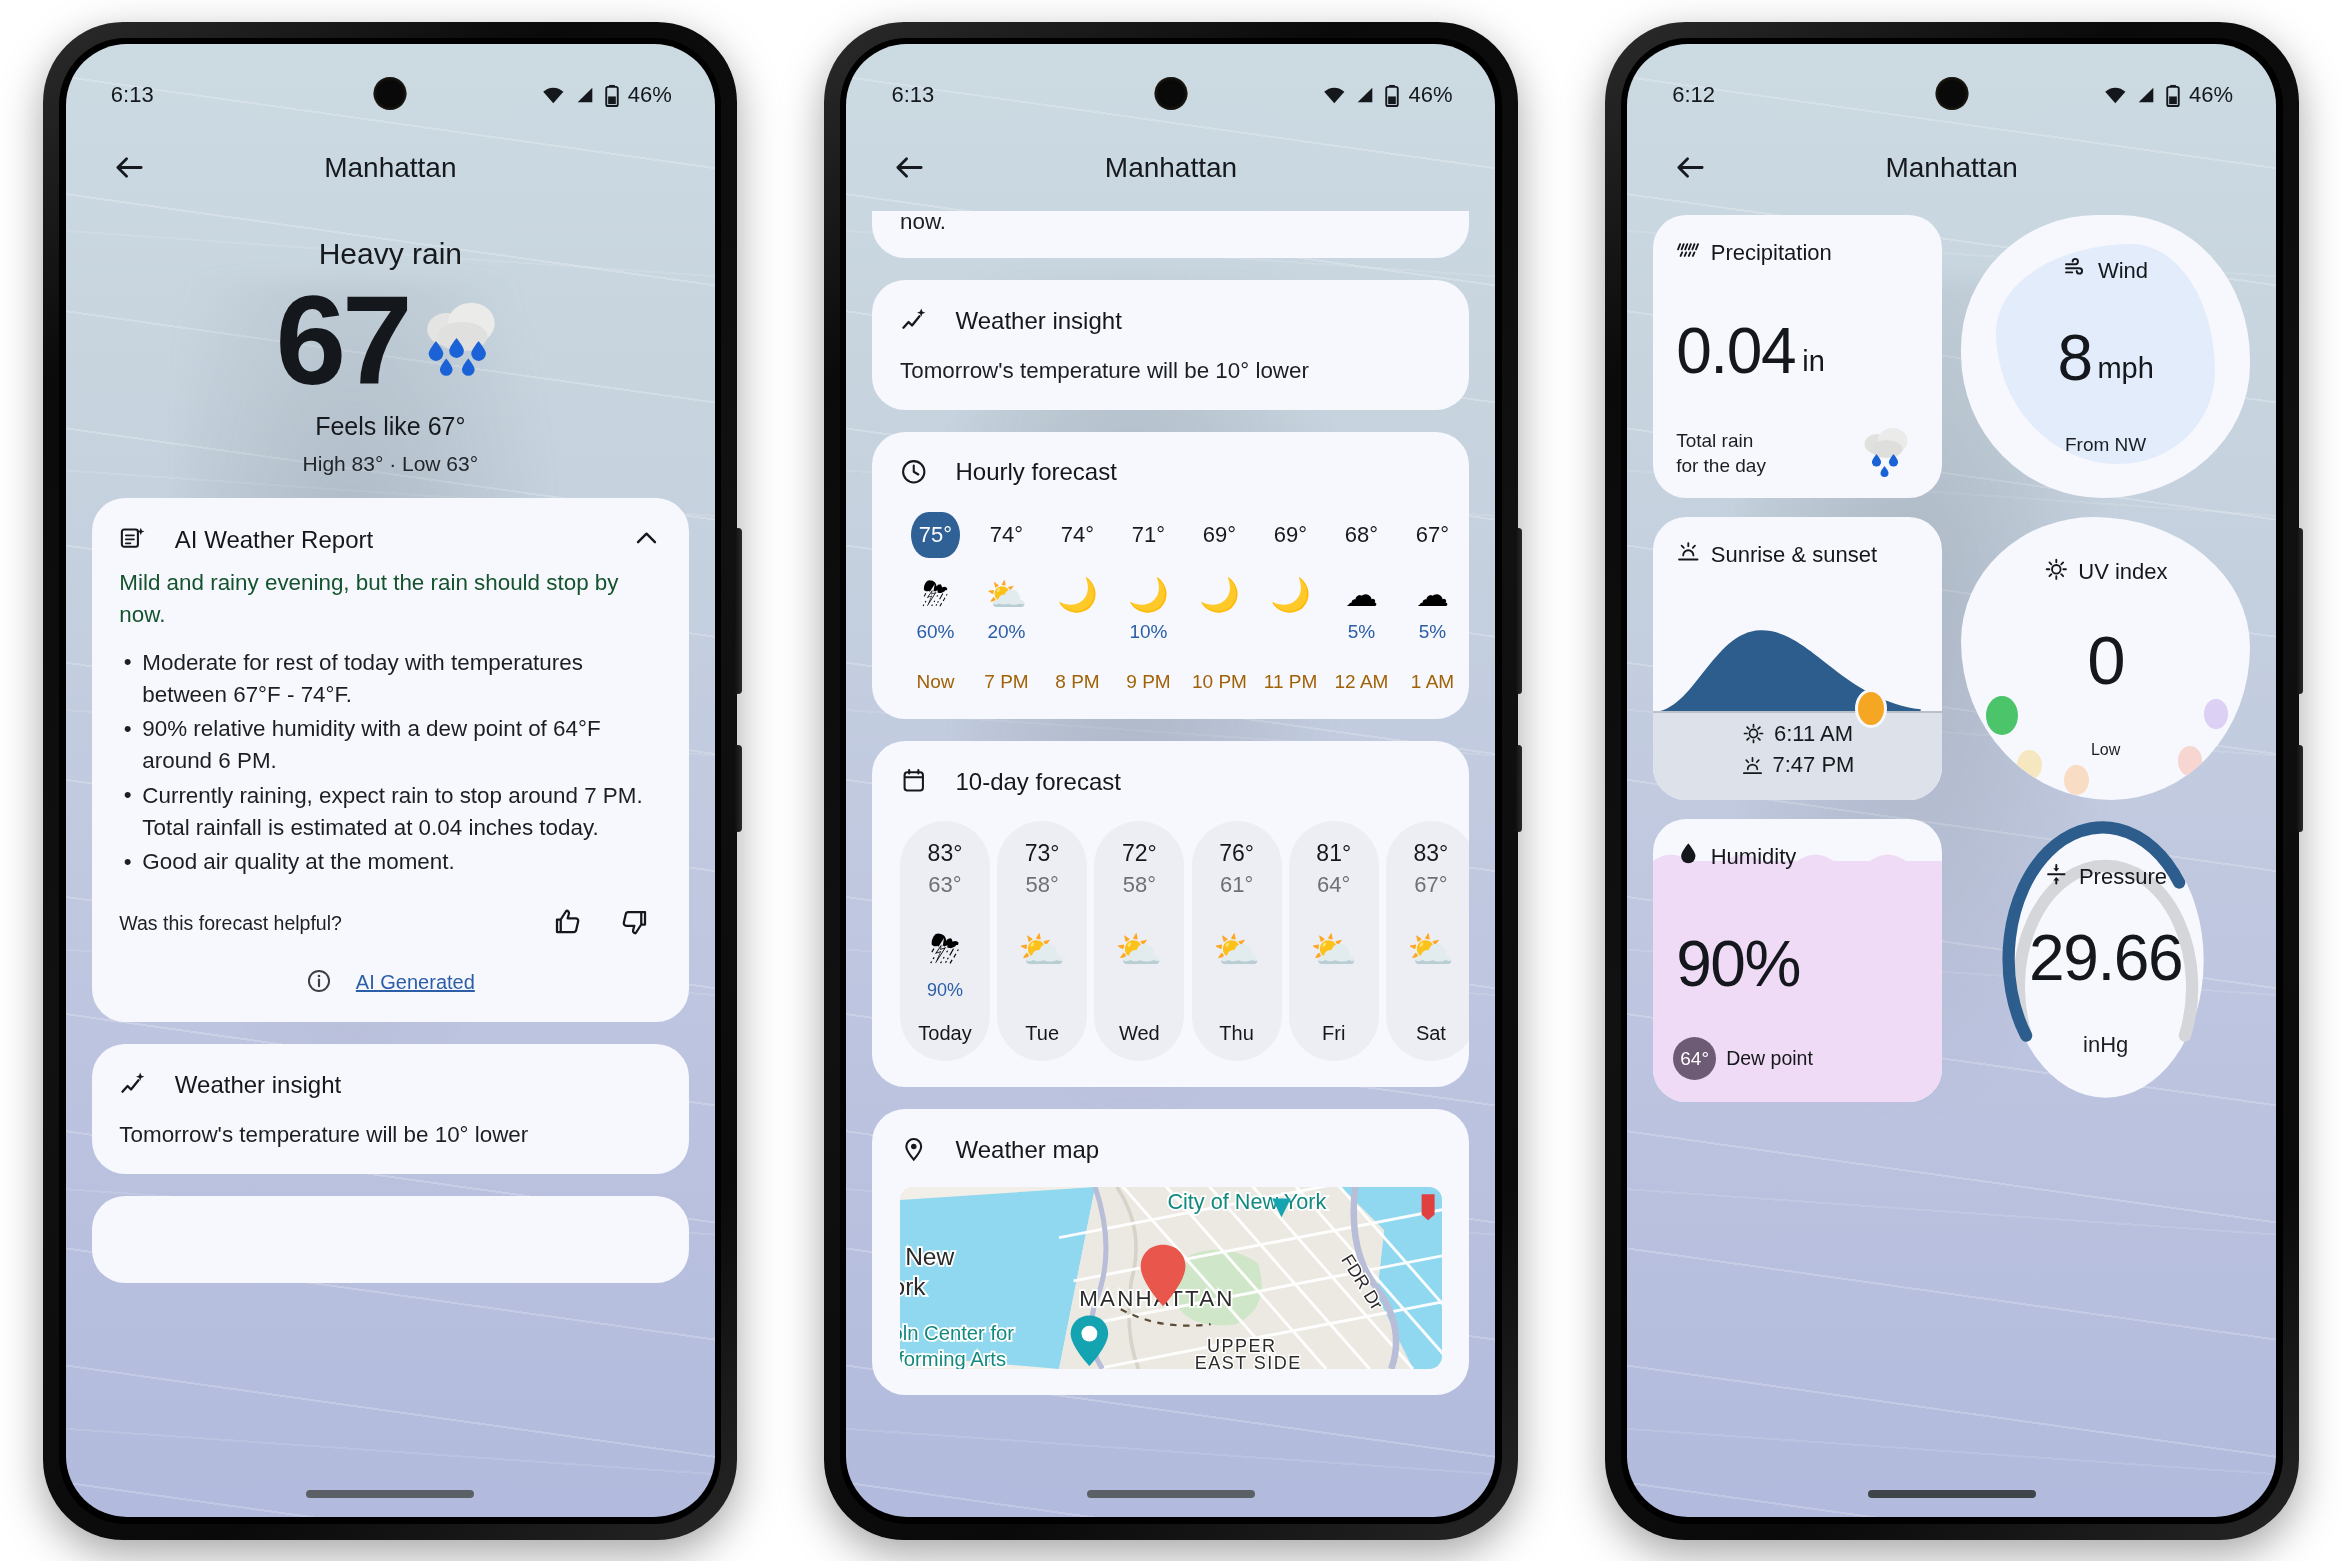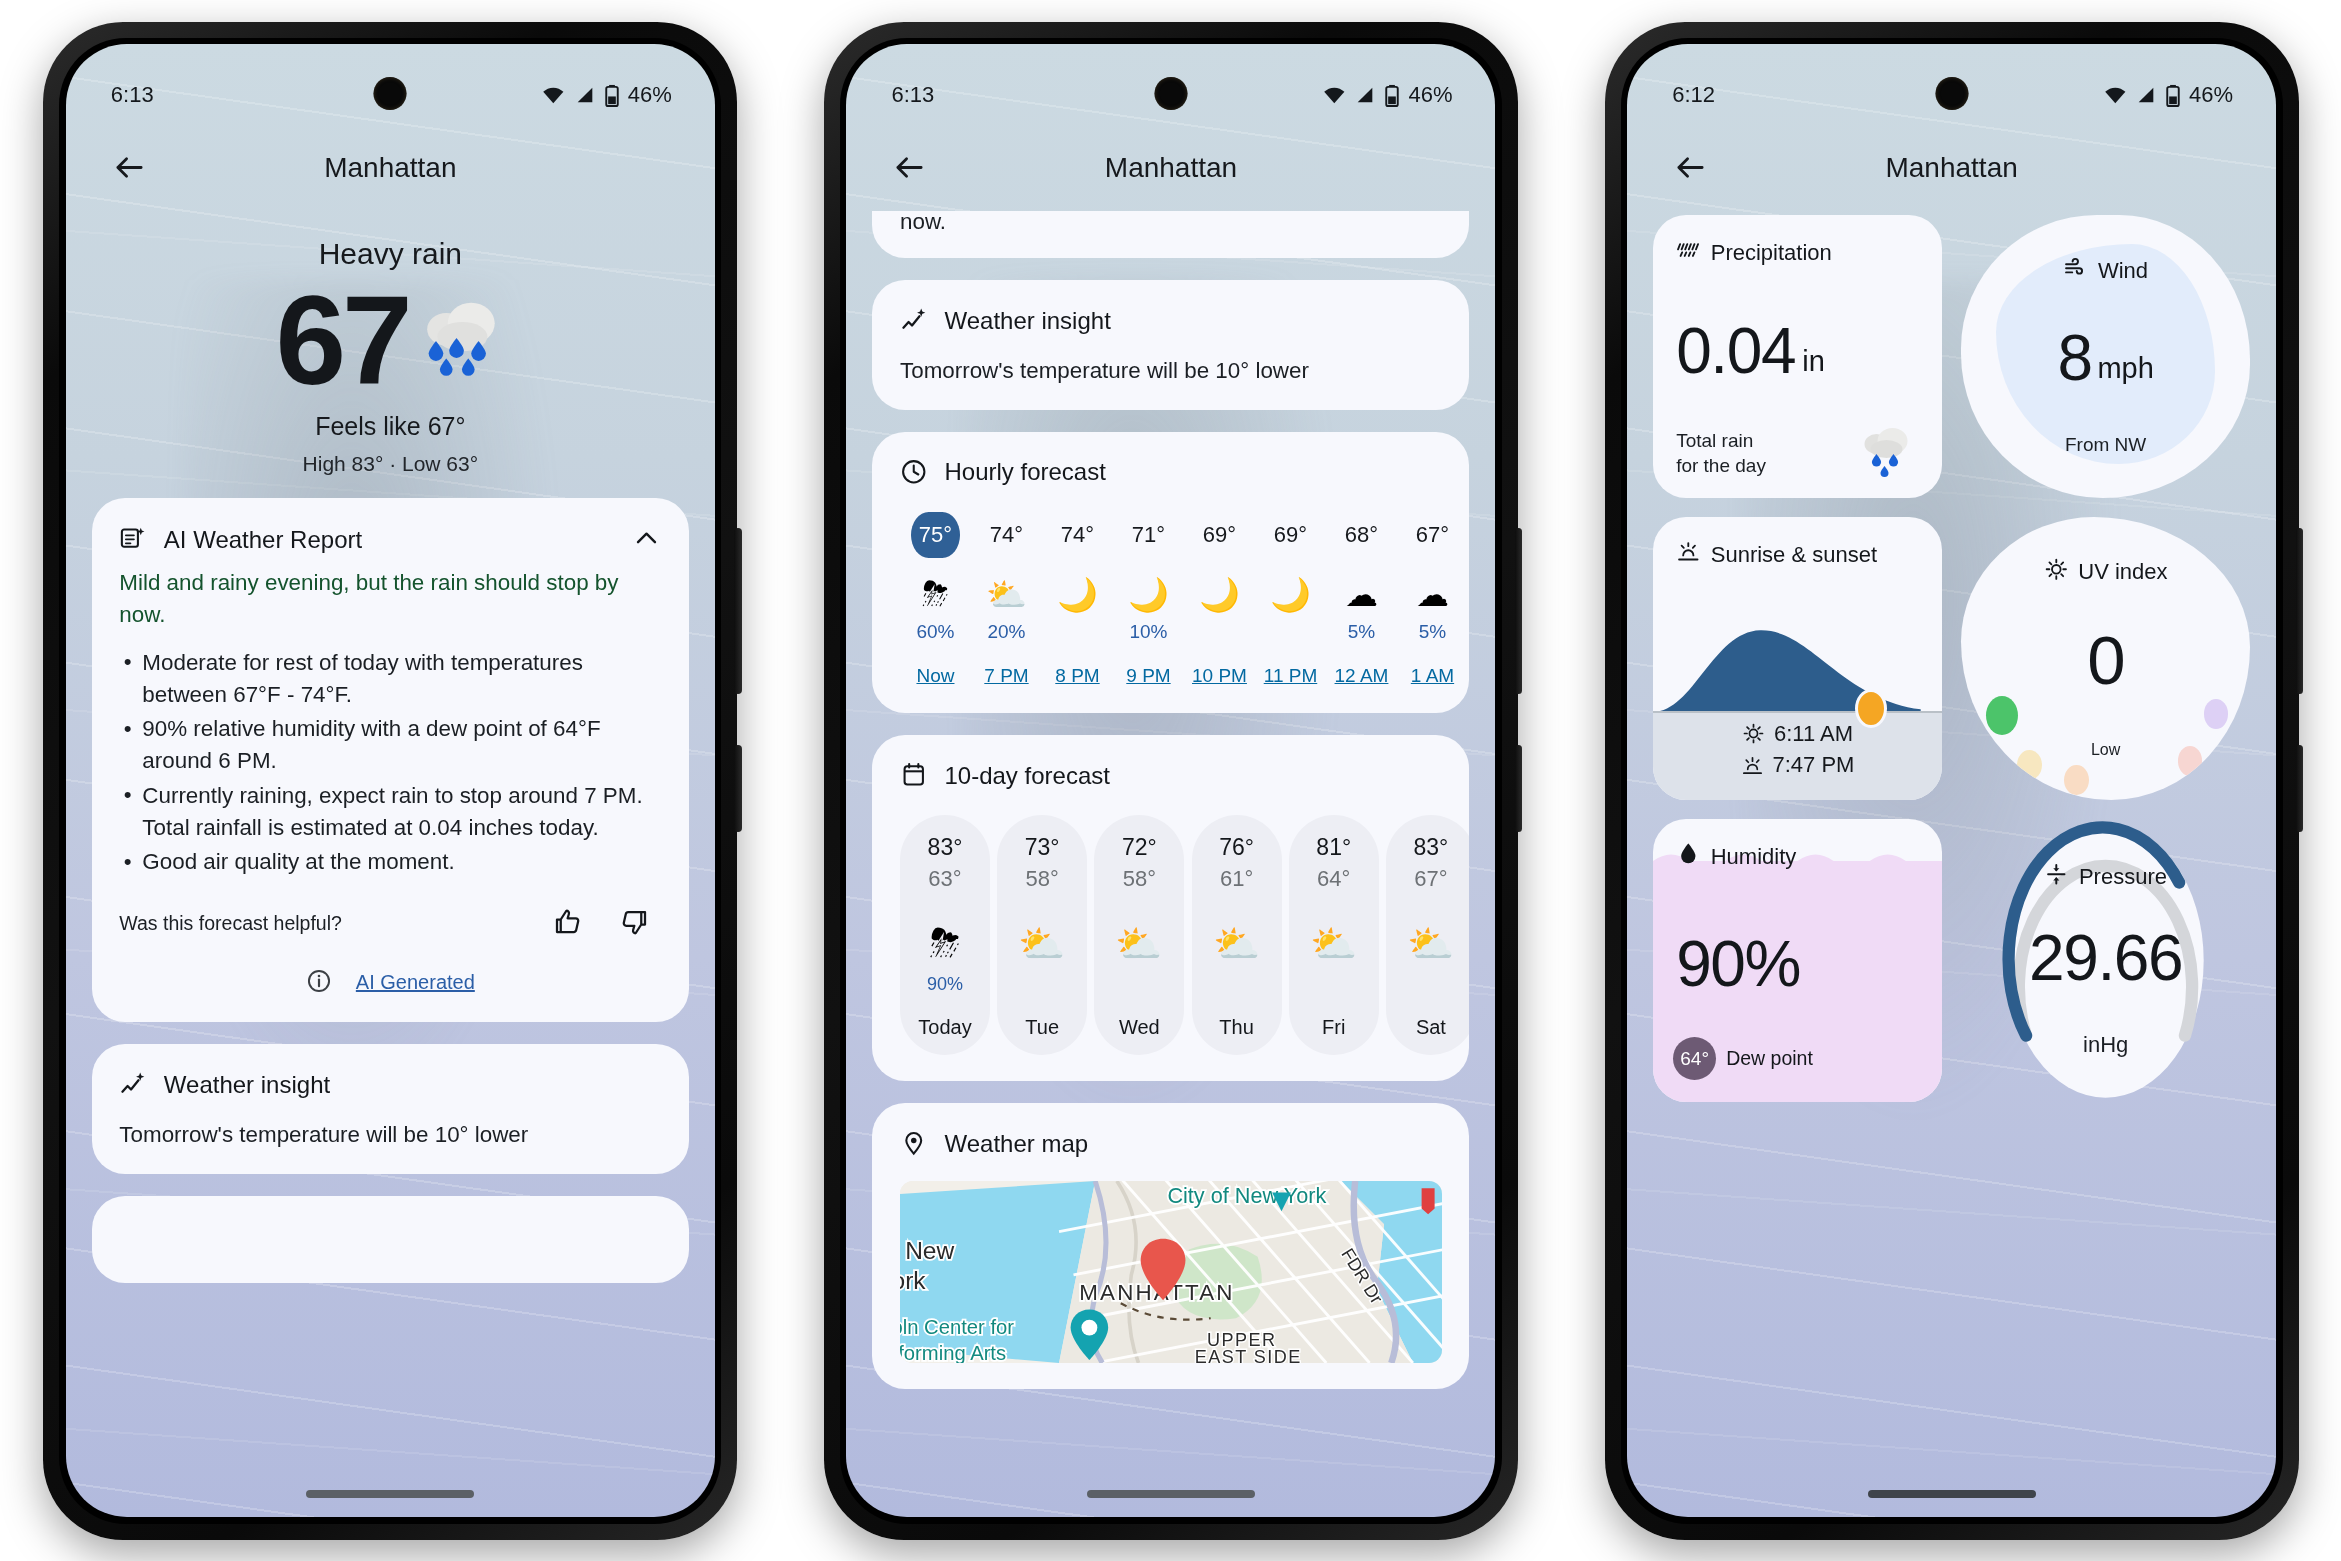--- a/index.html
+++ b/index.html
@@ -58,21 +58,21 @@
   
   .hero { text-align:center; padding-top:39px; }
   .cond { font-size:30px; color:#16191d; }
   .tempRow { display:flex; align-items:center; justify-content:center; gap:2.9px; margin-top:2.9px; }
   .bigtemp { font-size:127px; font-weight:700; letter-spacing:-4.3px; color:#14171b; line-height:1.05; }
   .feels { font-size:25px; color:#16191d; margin-top:4.3px; }
   .hilo { font-size:21px; color:#22262b; margin-top:11.6px; }
 
   
   .card { background:#f7f8fd; border-radius:33px; padding:26px 27.5px; margin-top:22px; }
-  .card-head { display:flex; align-items:center; gap:17px; }
+  .card-head { display:flex; align-items:center; gap:28px; }
   .card-head .ttl { font-size:24px; color:#14171b; font-weight:500; }
   .card-head .sp { margin-left:auto; }
 
   .ai-body { font-size:22.4px; color:#14532d; line-height:1.42; margin-top:12px; }
   .ai-list { margin-top:16px; }
   .ai-list li { font-size:22.4px; color:#1b1f24; line-height:1.42; margin-bottom:2.9px; list-style:none; position:relative; padding-left:23px; }
   .ai-list li:before { content:"•"; position:absolute; left:4.3px; top:-0.7px; }
   .helpful { display:flex; align-items:center; margin-top:29px; }
   .helpful .q { font-size:19.5px; color:#1b1f24; }
   .helpful .icons { margin-left:auto; display:flex; gap:38px; padding-right:11.6px; }
@@ -82,21 +82,21 @@
   .insight-txt { font-size:22.4px; color:#1b1f24; margin-top:22px; }
 
   
   .hours { display:flex; gap:0; margin-top:24.6px; }
   .hour { width:71px; flex:0 0 auto; text-align:center; }
   .h-t { font-size:22px; color:#16191d; height:46px; display:flex; align-items:center; justify-content:center; }
   .h-t.now { background:#2f6096; color:#fff; border-radius:24.6px 24.6px 24.6px 24.6px/ 32px 32px 32px 32px; width:49px; margin:0 auto;
     position:relative; }
   .h-ic { height:53px; display:flex; align-items:center; justify-content:center; font-size:33px; margin-top:10px; }
   .h-p { font-size:19px; color:#2b5ea7; height:24.6px; }
-  .h-h { font-size:19px; color:#0369a1; margin-top:20px;text-decoration:underline; }
+  .h-h { font-size:19px; color:#a16207; margin-top:26px; }
 
   
   .days { display:flex; gap:7.2px; margin-top:24.6px; }
   .day { width:90px; flex:0 0 auto; background:#edeef4; border-radius:51px; padding:19px 0 16px; text-align:center; }
   .d-hi { font-size:23px; color:#14171b; }
   .d-lo { font-size:22px; color:#6d7175; margin-top:4.3px; }
   .d-ic { font-size:38px; margin:30px 0 7.2px; height:45px; display:flex; align-items:center; justify-content:center; }
   .d-p { font-size:18px; color:#2b5ea7; height:23px; }
   .d-n { font-size:20px; color:#14171b; margin-top:19px; }
 

